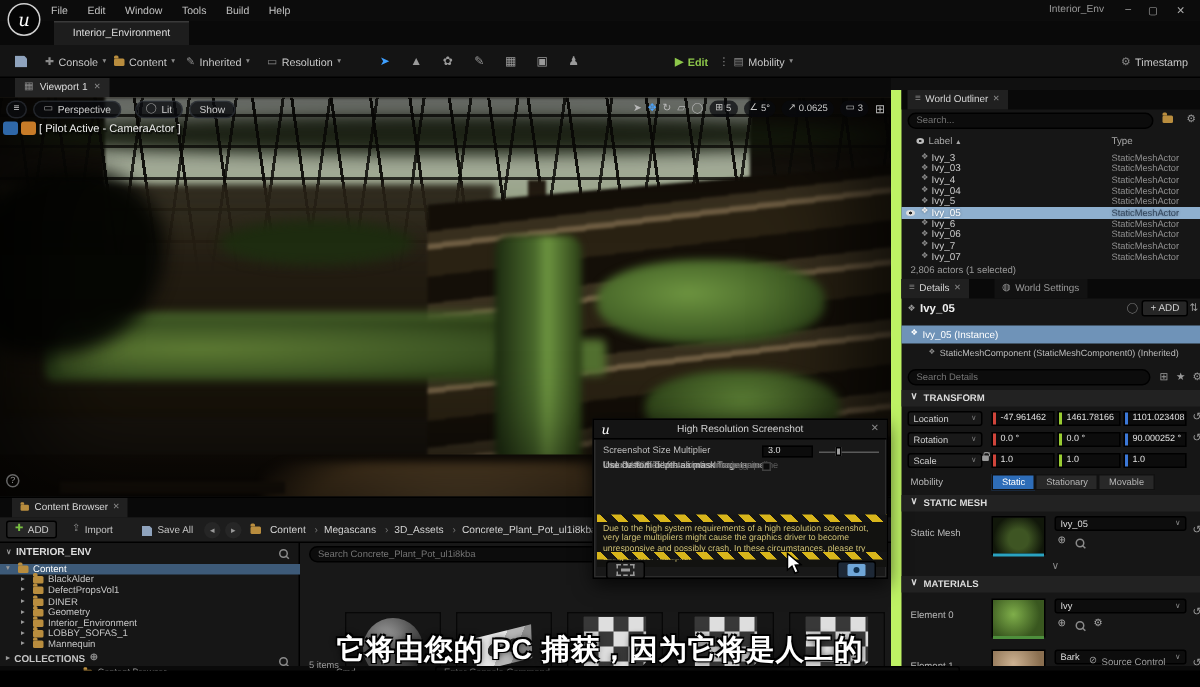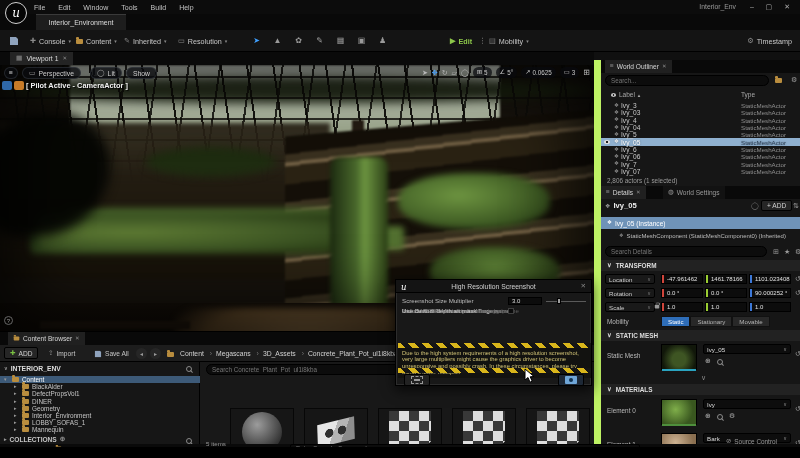--- a/index.html
+++ b/index.html
@@ -41,21 +41,21 @@
   .ivy3{position:absolute;left:498px;top:250px;width:84px;height:44px;background:radial-gradient(ellipse at 50% 40%,#4c6b2c,#273a14 70%);border-radius:45%;filter:blur(3px)}
   .ivy4{position:absolute;left:146px;top:82px;width:130px;height:30px;background:#1e2c10;border-radius:50%;filter:blur(4px)}
   .ground{position:absolute;left:0;top:238px;width:594px;height:93px;background:linear-gradient(180deg,#130e08,#090604)}
   .sunpatch{position:absolute;left:175px;top:243px;width:265px;height:82px;background:radial-gradient(ellipse at 50% 40%,#8a6d46,#5c4527 55%,rgba(20,14,8,0) 80%);filter:blur(3px)}
   .furnL{position:absolute;left:40px;top:256px;width:150px;height:8px;background:#1f170e;filter:blur(1px);box-shadow:12px 12px 0 #181108,-10px 24px 0 #140e07}
   .fgLeaves{position:absolute;left:-22px;top:48px;width:132px;height:124px;background:#050603;border-radius:50% 42% 58% 34%;filter:blur(6px);opacity:.95}
   .vignette{position:absolute;inset:0;box-shadow:inset 0 0 60px 25px rgba(0,0,0,.72)}
   .vpill{position:absolute;height:12px;background:rgba(10,12,16,.78);border:1px solid rgba(80,90,100,.35);border-radius:7px;display:flex;align-items:center;gap:3px;padding:0 6px;font-size:6.8px;color:#ccc;z-index:5}
   .pilot{position:absolute;left:2px;top:16px;display:flex;align-items:center;gap:2px;z-index:5}
   .badge{width:10px;height:9px;border-radius:2px}
-  .pilotTxt{font-size:7.4px;font-weight:bold;color:#f0f0f0;text-shadow:1px 1px 1px #000}
+  .pilotTxt{font-size:7.4px;font-weight:normal;color:#f0f0f0;text-shadow:1px 1px 1px #000}
   .snapbar{position:absolute;right:4px;top:2px;display:flex;gap:4px;align-items:center;z-index:5}
   .tool{color:#b8b8b8;font-size:7px}
   .tool.sel{color:#4aa3ff}
   .snap{display:flex;gap:2px;align-items:center;background:rgba(8,10,14,.72);border-radius:6px;padding:0 4px;height:11px;font-size:6.3px;color:#c8c8c8}
   .helpdot{position:absolute;left:4px;bottom:6px;width:9px;height:9px;border:1px solid #666;border-radius:50%;color:#999;font-size:6px;display:flex;align-items:center;justify-content:center;z-index:5}
   
   .rpanel{left:594px;top:60px;width:206px;height:406px;background:#161616;border-left:7px solid #bef264}
   .ptabbar{position:absolute;left:0;width:206px;height:13px;background:#090909}
   .ptab{position:absolute;height:13px;background:#202020;display:flex;align-items:center;gap:3px;padding:0 5px;font-size:6.6px;color:#d5d5d5}
   .ptab.inactive{background:#121212;color:#9a9a9a}
@@ -690,13 +690,14 @@
     <div class="dbtn" style="left:162px;top:94px;background:#1d2836">
         <span class="cam"></span>
       </div>
   </div>
 
   <svg class="abs" style="left:524px;top:368px;z-index:210" width="11" height="16" viewBox="0 0 11 16">
     <path d="M1 1 L1 12 L4 9.5 L6 14.2 L8.2 13.2 L6.2 8.8 L10 8.5 Z" fill="#fff" stroke="#000" stroke-width="1"></path>
   </svg>
 
   <div class="abs band"></div>
+  <div class="abs subtitle">它将由您的 PC 捕获，因为它将是人工的</div>
 </div>
 
 </body></html>

